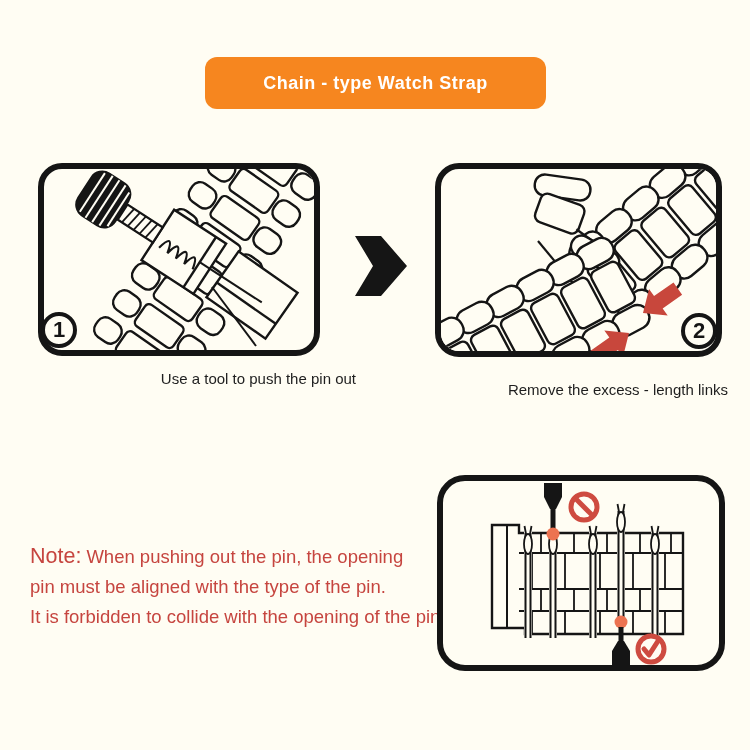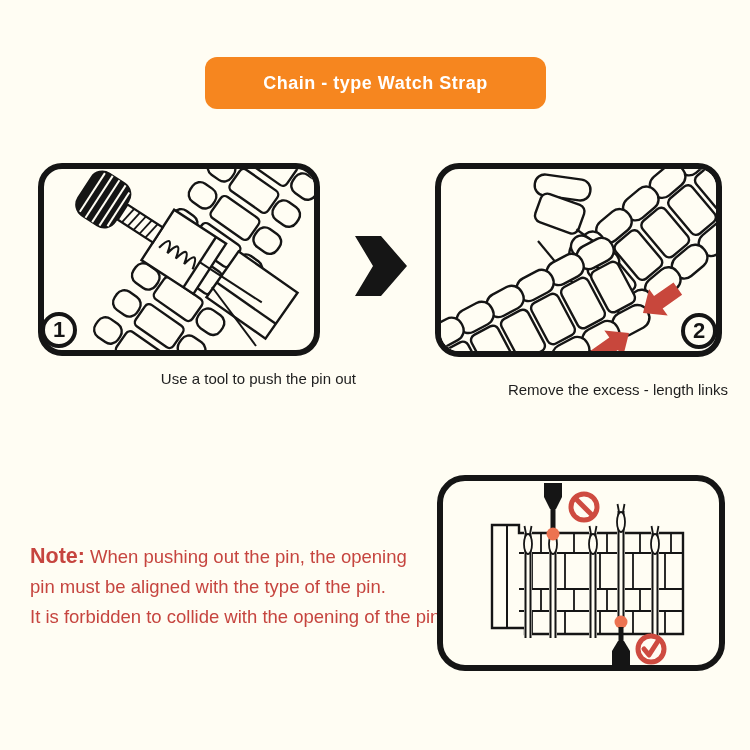--- a/index.html
+++ b/index.html
@@ -29,21 +29,21 @@
     display:flex;align-items:center;justify-content:center;
     font-weight:bold;font-size:22px;color:#151515;z-index:5;
   }
   .badge1{left:41px;top:312px;}
   .badge2{left:681px;top:313px;}
   .caption{position:absolute;font-size:15px;text-align:right;line-height:24px;}
   .caption1{left:56px;top:367px;width:300px;}
   .caption2{left:428px;top:378px;width:300px;}
   .note{position:absolute;left:30px;top:541px;width:445px;color:#C6453F;
         font-size:18.5px;line-height:30px;}
-  .note-label{font-weight:bold;font-size:21.5px;margin-right:5px;}
+  .note-label{font-weight:normal;font-size:21.5px;margin-right:5px;}
 </style>
 </head>
 <body>
 
 <div class="canvas">
 
   <div class="banner">
     <span>Chain - type Watch Strap</span>
   </div>
 

